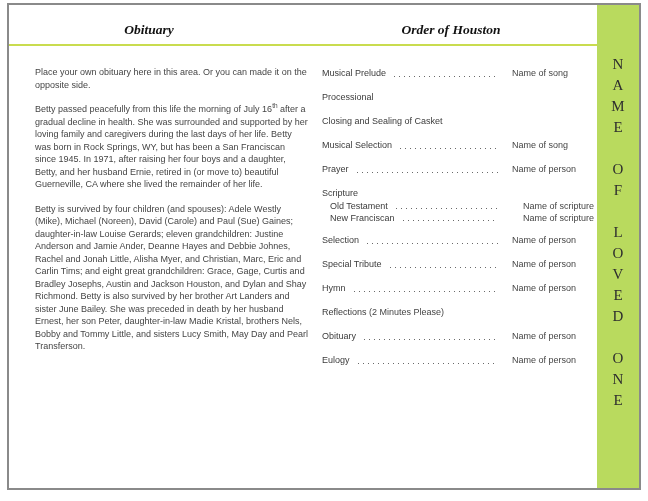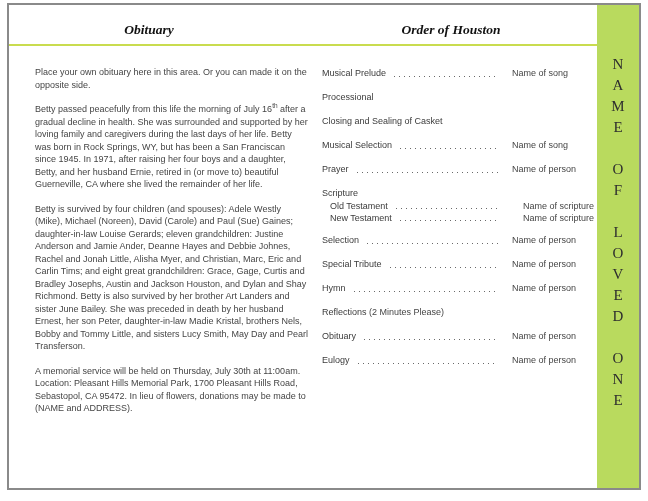--- a/index.html
+++ b/index.html
@@ -125,21 +125,20 @@
 
     <div class="title title-left">Obituary</div>
     <div class="title title-right">Order of Houston</div>
 
     <div class="header-line"></div>
 
     <div class="left-col">
       <p><span>Place your own obituary here in this area. Or you can made it on the opposite side.</span></p>
       <p><span>Betty passed peacefully from this life the morning of July 16</span><sup>th</sup><span> after a gradual decline in health.  She was surrounded and supported by her loving family and caregivers during the last days of her life.  Betty was born in Rock Springs, WY, but has been a San Franciscan since 1945.  In 1971, after raising her four boys and a daughter, Betty, and her husband Ernie, retired in (or move to) beautiful Guerneville, CA where she lived the remainder of her life.</span></p>
       <p><span>Betty is survived by four children (and spouses): Adele Westly (Mike), Michael (Noreen), David (Carole) and Paul (Sue) Gaines;  daughter-in-law Louise Gerards;  eleven grandchildren: Justine Anderson and Jamie Ander, Deanne Hayes and Debbie Johnes, Rachel and Jonah Little, Alisha Myer, and Christian, Marc, Eric and Carlin Tims;  and eight great grandchildren: Grace, Gage, Curtis and Bradley Josephs, Austin and Jackson Houston, and Dylan and Shay Richmond.  Betty is also survived by her brother Art Landers and sister June Bailey.  She was preceded in death by her husband Ernest, her son Peter, daughter-in-law Madie Kristal, brothers Nels, Bobby and Tommy Little, and sisters Lucy Smith, May Day and Pearl Transferson.</span></p>
-      <p><span>A memorial service will be held on Thursday, July 30th at 11:00am.  Location:  Pleasant Hills Memorial Park, 1700 Pleasant Hills Road, Sebastopol, CA 95472.  In lieu of flowers, donations may be made to (NAME and ADDRESS).</span></p>
     </div>
 
     <div class="right-col">
 
       <div class="os-row">
         <span class="os-label">Musical Prelude</span>
         <span class="dots"></span>
         <span class="os-value">Name of song</span>
       </div>
 
@@ -167,21 +166,21 @@
       <div class="os-group">
         <div class="os-row">
           <span class="os-label">Scripture</span>
         </div>
         <div class="os-row os-sub">
           <span class="os-label">Old Testament</span>
           <span class="dots"></span>
           <span class="os-value">Name of scripture</span>
         </div>
         <div class="os-row os-sub">
-          <span class="os-label">New Testament</span>
+          <span class="os-label">New Franciscan</span>
           <span class="dots"></span>
           <span class="os-value">Name of scripture</span>
         </div>
       </div>
 
       <div class="os-row">
         <span class="os-label">Selection</span>
         <span class="dots"></span>
         <span class="os-value">Name of person</span>
       </div>

